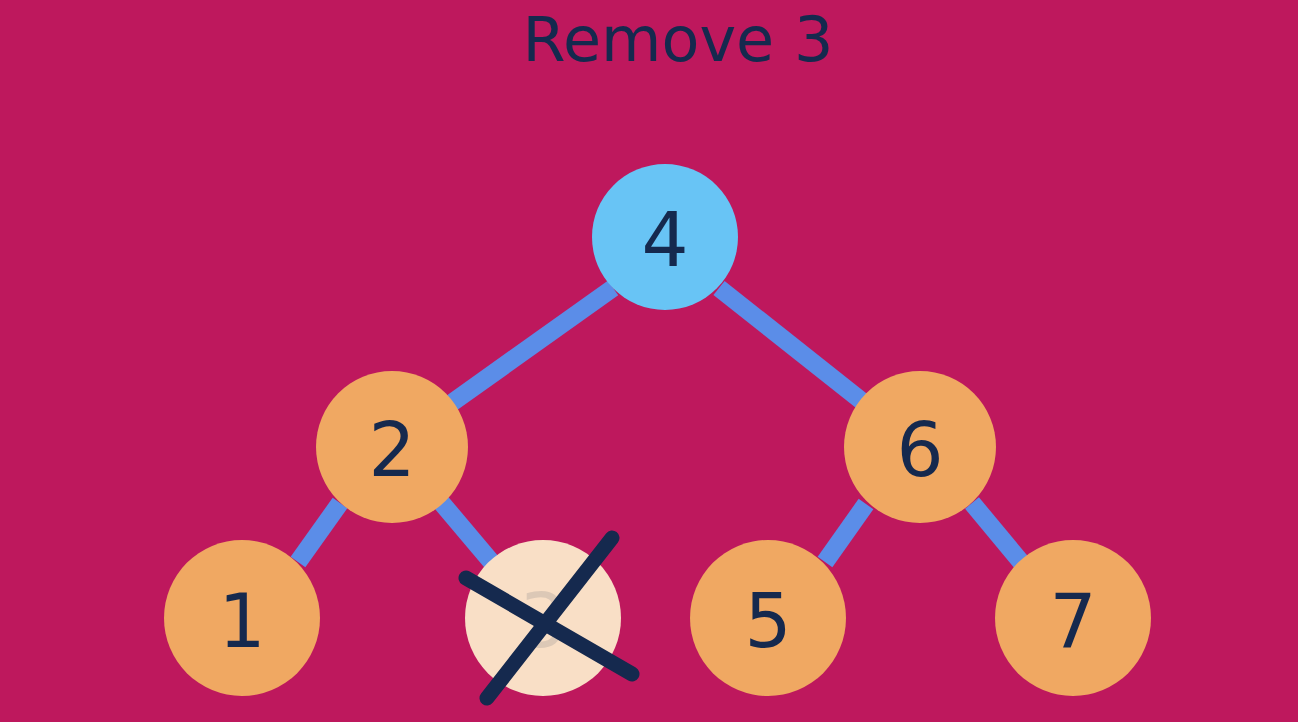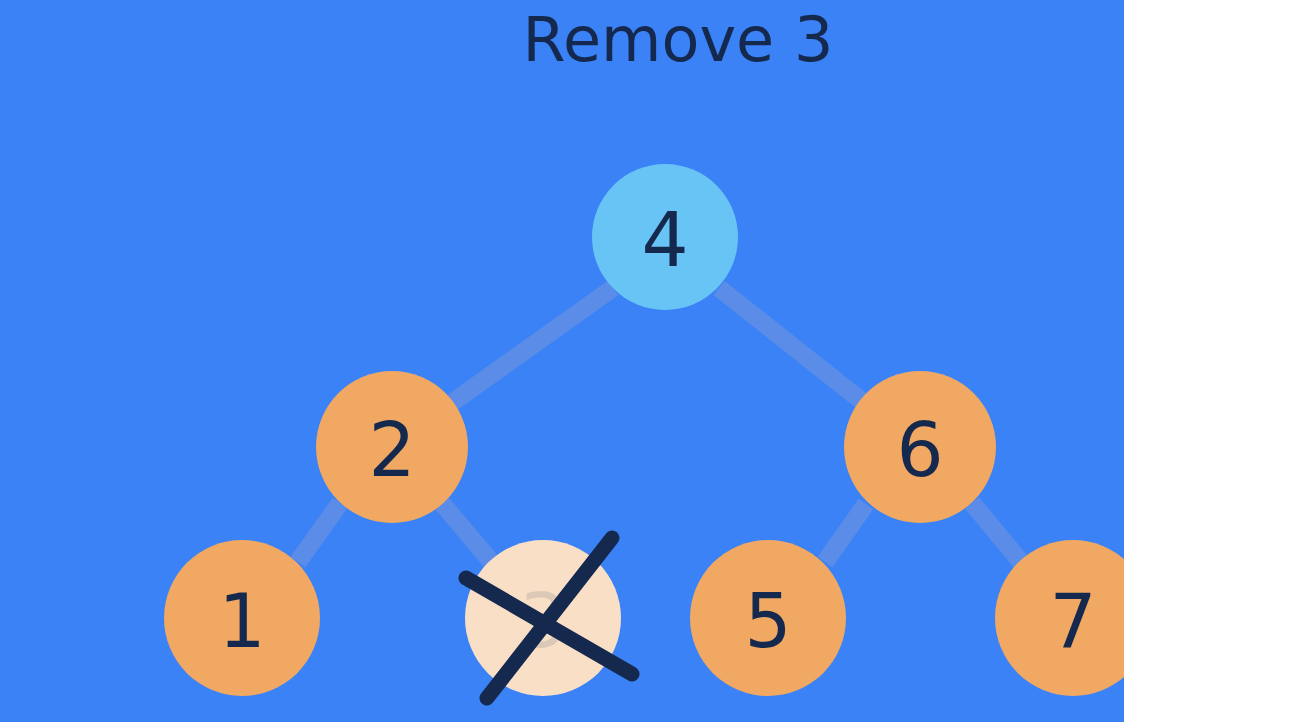--- a/index.html
+++ b/index.html
@@ -6,23 +6,23 @@
   html, body {
     margin: 0;
     padding: 0;
     background: #ffffff;
   }
   body {
     font-family: "DejaVu Sans", sans-serif;
   }
   #stage {
     position: relative;
-    width: 1124px;
+    width: 1298px;
     height: 722px;
-    background: #3b82f6;
+    background: #be185d;
     overflow: hidden;
   }
   #tree-svg {
     position: absolute;
     left: 0;
     top: 0;
     width: 1306px;
     height: 722px;
     display: block;
   }

